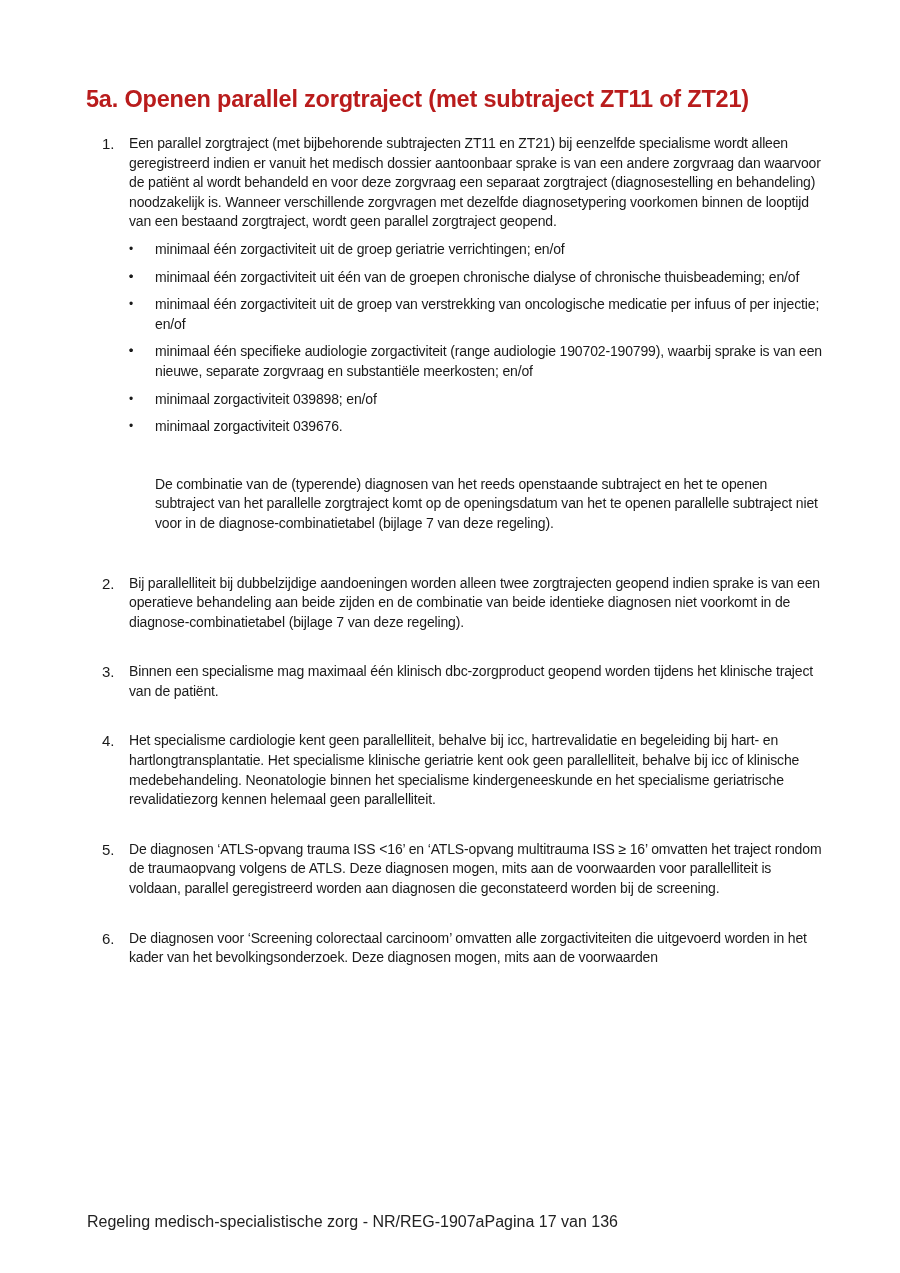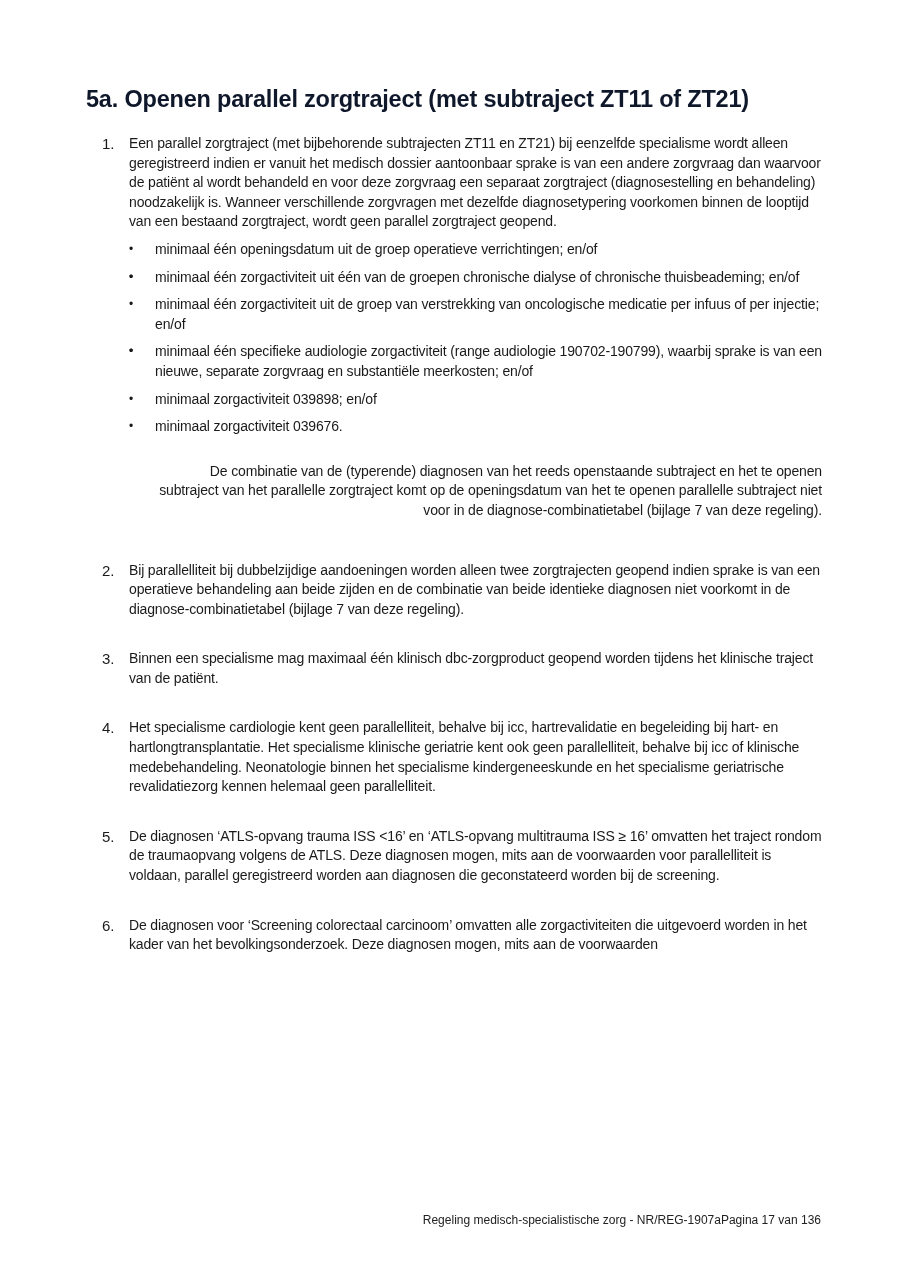--- a/index.html
+++ b/index.html
@@ -4,55 +4,55 @@
 <style>
   html, body { margin: 0; padding: 0; background: #ffffff; }
   body {
     width: 900px; height: 1273px; position: relative; overflow: hidden;
     font-family: "Liberation Sans", "DejaVu Sans", sans-serif;
     color: #1a1a1a;
   }
   .page-title {
     position: absolute; left: 86px; top: 86px;
     font-size: 23.5px; font-weight: bold; letter-spacing: -0.2px;
-    margin: 0; color: #0f172a;
+    margin: 0; color: #b91c1c;
   }
   .content {
     position: absolute; left: 102px; top: 134px; width: 720px;
     font-size: 14px; line-height: 19.6px; letter-spacing: -0.15px;
   }
   .item { position: relative; padding-left: 27px; }
   .item-num {
     position: absolute; left: 0; top: 0;
     font-size: 15px;
   }
   .para { margin: 0; }
   .bullets { list-style: none; margin: 0; padding: 0; }
   .bullet { position: relative; padding-left: 26px; margin-top: 8px; }
   .bullet-dot {
     position: absolute; left: 0; top: 0; font-size: 12px;
   }
-  .subpara { padding-left: 26px; margin-top: 25px; text-align: right; }
+  .subpara { padding-left: 26px; margin-top: 38px; }
   .footer {
     position: absolute; top: 1213px; left: 87px; width: 734px;
-    font-size: 12px; display: flex; justify-content: flex-end; color: #222;
+    font-size: 16px; display: flex; justify-content: flex-start; color: #222;
   }
 </style>
 </head>
 <body>
 
 <h1 class="page-title">5a. Openen parallel zorgtraject (met subtraject ZT11 of ZT21)</h1>
 
 <div class="content">
 
   <div class="item">
     <span class="item-num">1.</span>
     <p class="para">Een parallel zorgtraject (met bijbehorende subtrajecten ZT11 en ZT21) bij eenzelfde specialisme wordt alleen geregistreerd indien er vanuit het medisch dossier aantoonbaar sprake is van een andere zorgvraag dan waarvoor de patiënt al wordt behandeld en voor deze zorgvraag een separaat zorgtraject (diagnosestelling en behandeling) noodzakelijk is. Wanneer verschillende zorgvragen met dezelfde diagnosetypering voorkomen binnen de looptijd van een bestaand zorgtraject, wordt geen parallel zorgtraject geopend.</p>
     <ul class="bullets">
-      <li class="bullet"><span class="bullet-dot">•</span><span>minimaal één openingsdatum uit de groep operatieve verrichtingen; en/of</span></li>
+      <li class="bullet"><span class="bullet-dot">•</span><span>minimaal één zorgactiviteit uit de groep geriatrie verrichtingen; en/of</span></li>
       <li class="bullet"><span class="bullet-dot">•</span></li>
       <li class="bullet"><span class="bullet-dot">•</span><span>minimaal één zorgactiviteit uit één van de groepen chronische dialyse of chronische thuisbeademing; en/of</span></li>
       <li class="bullet"><span class="bullet-dot">•</span><span>minimaal één zorgactiviteit uit de groep van verstrekking van oncologische medicatie per infuus of per injectie; en/of</span></li>
       <li class="bullet"><span class="bullet-dot">•</span></li>
       <li class="bullet"><span class="bullet-dot">•</span><span>minimaal één specifieke audiologie zorgactiviteit (range audiologie 190702-190799), waarbij sprake is van een nieuwe, separate zorgvraag en substantiële meerkosten; en/of</span></li>
       <li class="bullet"><span class="bullet-dot">•</span><span>minimaal zorgactiviteit 039898; en/of</span></li>
       <li class="bullet"><span class="bullet-dot">•</span><span>minimaal zorgactiviteit 039676.</span></li>
     </ul>
     <p class="para subpara">De combinatie van de (typerende) diagnosen van het reeds openstaande subtraject en het te openen subtraject van het parallelle zorgtraject komt op de openingsdatum van het te openen parallelle subtraject niet voor in de diagnose-combinatietabel (bijlage 7 van deze regeling).</p>
   </div>

